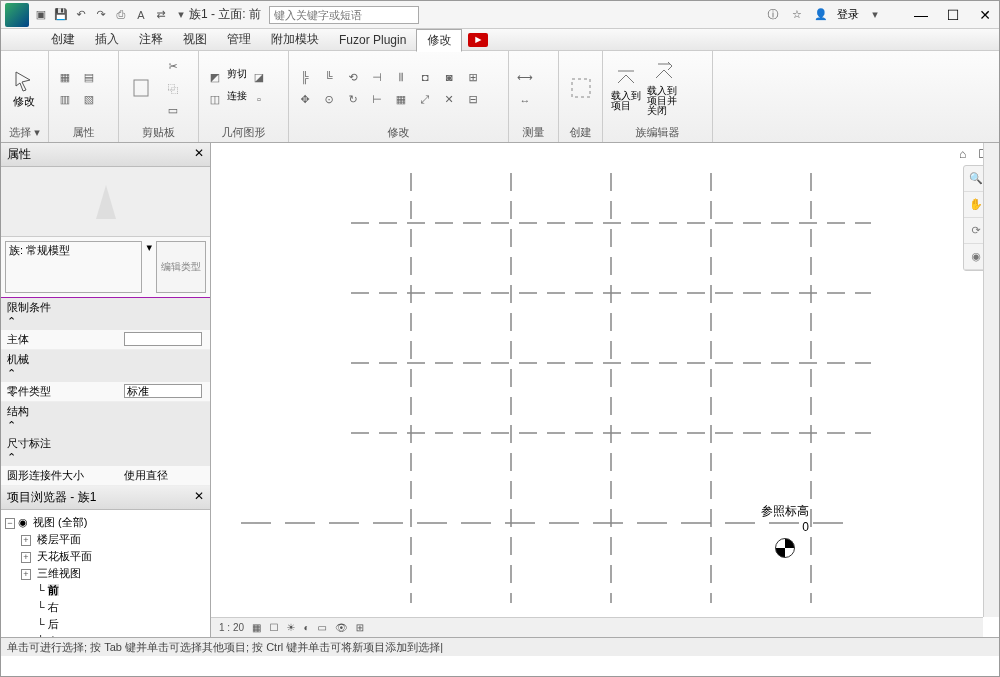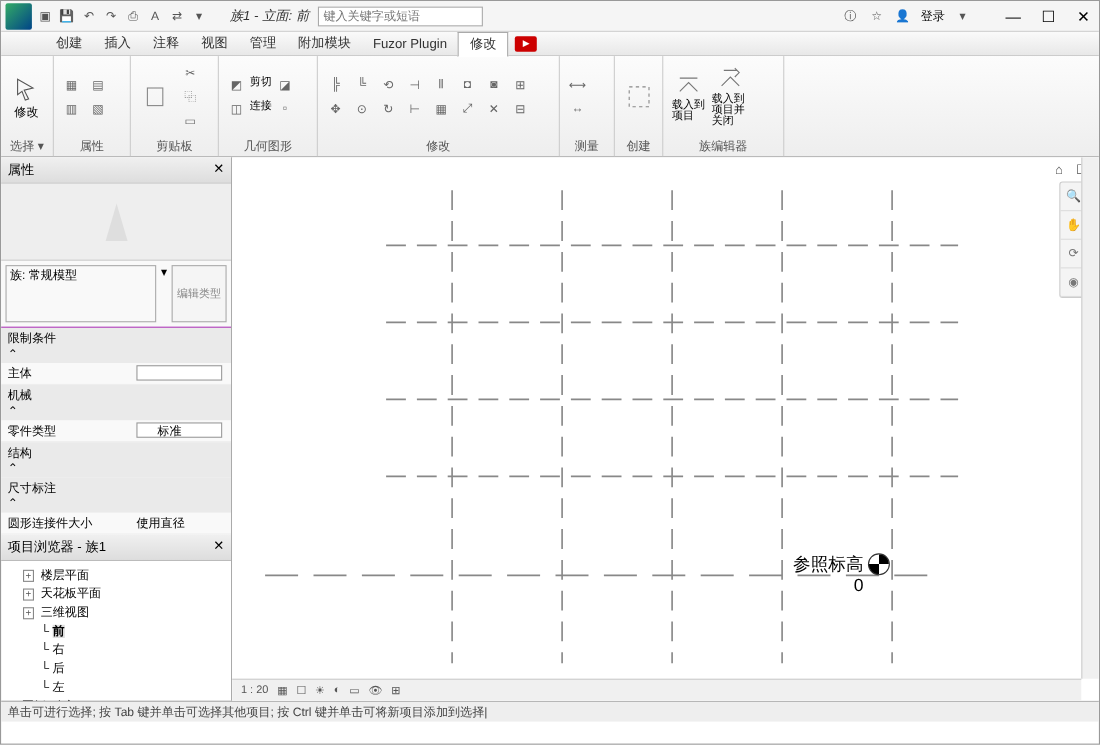--- a/index.html
+++ b/index.html
@@ -1,21 +1,21 @@
 <!DOCTYPE html>
 <html><head>
 <meta charset="utf-8">
 <style>
 * { box-sizing: border-box; margin: 0; padding: 0; }
 body { font-family: "Microsoft YaHei", sans-serif; font-size: 11px; background: #fff; width: 1000px; height: 677px; overflow: hidden; border: 1px solid #999; }
 .titlebar { height: 28px; background: #f5f5f5; display: flex; align-items: center; border-bottom: 1px solid #ccc; padding: 0 4px; }
 .app-icon { width: 24px; height: 24px; background: linear-gradient(135deg,#3a6,#048); border-radius: 2px; margin-right: 4px; }
 .qat { display: flex; gap: 4px; align-items: center; }
 .qat-btn { width: 16px; height: 16px; display: flex; align-items: center; justify-content: center; color: #555; cursor: pointer; }
-.title-text { margin-left: 20px; font-size: 12px; color: #333; font-style: italic; }
+.title-text { font-size: 12px; color: #333; }
 .searchbox { margin-left: 8px; width: 150px; height: 18px; border: 1px solid #aaa; background: #fff; font-size: 11px; padding: 0 4px; color: #888; }
 .title-right { margin-left: auto; display: flex; gap: 8px; align-items: center; }
 .title-right .icon { width: 16px; height: 16px; color: #555; display:flex; align-items:center; justify-content:center; }
 .winbtns { display: flex; gap: 12px; margin-left: 20px; }
 .winbtn { width: 20px; height: 18px; display:flex; align-items:center; justify-content:center; cursor:pointer; font-size:14px; }
 .menubar { height: 22px; background: linear-gradient(#fafafa,#e8e8e8); display:flex; align-items:center; padding-left: 40px; border-bottom: 1px solid #ccc; }
 .menuitem { padding: 2px 10px; color:#333; cursor:pointer; font-size:12px; }
 .menuitem.active { background:#fff; border:1px solid #aaa; border-bottom-color:#fff; position:relative; top:1px; }
 .play { width: 20px; height: 14px; background:#c00; border-radius:2px; margin-left:6px; display:flex; align-items:center; justify-content:center; color:#fff; font-size:8px; }
 .ribbon { height: 92px; background: linear-gradient(#fcfcfc,#eee); border-bottom:1px solid #aaa; display:flex; }
@@ -35,38 +35,38 @@
 .props { background:#f9f9f9; }
 .thumb { height:70px; background:#eee; display:flex; align-items:center; justify-content:center; border-bottom:1px solid #ccc; position:relative; }
 .thumb svg { opacity:0.3; }
 .typebar { display:flex; padding:4px; gap:4px; border-bottom:1px solid #a21caf; }
 .typebox { flex:1; border:1px solid #aaa; padding:1px 3px; font-size:11px; }
 .editbtn { border:1px solid #aaa; padding:18px 4px; font-size:10px; cursor:pointer; background:#f5f5f5; color:#888; }
 .pgroup { padding:2px 6px; background:#eaeaea; font-size:11px; display:flex; justify-content:space-between; cursor:pointer;flex-direction:column; }
 .prow { display:flex; padding:2px 6px; border-bottom:1px solid #eee; }
 .prow .pn { flex:1; font-size:11px; }
 .prow .pv { width:80px; font-size:11px; }
-.prow input[type=text] { width:78px; border:1px solid #999; font-size:11px; padding:0 18px; }
+.prow input[type=text] { width:78px; border:1px solid #999; font-size:11px; padding:0 2px; }
 .pfoot { display:flex; border-top:1px solid #bbb; }
 .pfoot div { flex:1; text-align:center; padding:3px; font-size:11px; background:#eee; cursor:pointer; border-right:1px solid #ccc; color:#888; }
 .browser { flex:1; overflow:auto; font-size:11px; }
 .tree { padding:4px; }
 .tnode { padding:1px 0 1px 0; white-space:nowrap; }
 .tnode .tog { display:inline-block; width:10px; text-align:center; cursor:pointer; color:#555; border:1px solid #888; font-size:9px; line-height:9px; margin-right:3px; }
 .tnode .icn { display:inline-block; width:12px; }
 .tnode.sel span.txt { background:#ddd; }
 .ind1 { padding-left:16px; } .ind2 { padding-left:32px; }
 .canvas { flex:1; position:relative; background:#fff; overflow:hidden; }
 .canvas-top { position:absolute; top:4px; right:10px; display:flex; gap:12px; font-size:12px; color:#555; }
 .navbox { position:absolute; top:22px; right:10px; width:26px; background:#f4f4f4; border:1px solid #ccc; border-radius:3px; }
 .navbox div { height:26px; border-bottom:1px solid #ddd; display:flex; align-items:center; justify-content:center; color:#777; cursor:pointer; }
 .sb-v { position:absolute; right:0; top:0; bottom:20px; width:16px; background:#f0f0f0; border-left:1px solid #ccc; }
 .sb-h { position:absolute; left:0; right:16px; bottom:0; height:20px; background:#f0f0f0; border-top:1px solid #ccc; display:flex; align-items:center; gap:8px; padding:0 8px; font-size:10px; color:#555; }
 .grid { position:absolute; left:20px; top:10px; }
-.ref-label { position:absolute; right:190px; top:360px; font-size:16px; display:flex; gap:4px; }
+.ref-label { position:absolute; right:190px; top:360px; font-size:12px; display:flex; align-items:center; gap:4px;flex-direction:column; }
 .ref-sym { width:20px; height:20px; border-radius:50%; background:conic-gradient(#000 0 90deg,#fff 90deg 180deg,#000 180deg 270deg,#fff 270deg 360deg); border:1px solid #333; }
 .status { height:19px; background:#eee; border-top:1px solid #aaa; font-size:11px; padding:2px 6px; color:#444; display:flex; }
 line.d { stroke:#888; stroke-width:1.5; stroke-dasharray: 18 10; }
 line.d2 { stroke:#888; stroke-width:1.5; stroke-dasharray: 30 14; }
 </style>
 </head>
 <body>
 
 <div class="titlebar">
   <div class="app-icon"></div>
@@ -289,20 +289,21 @@
           <span class="pv">使用直径</span>
         </div>
     </div>
 
     <div class="panel-head">
       <span>项目浏览器 - 族1</span>
       <span class="x">✕</span>
     </div>
     <div class="browser">
       <div class="tree">
+        <div class="tnode"><span class="tog">−</span><span class="icn">◉</span> <span class="txt">视图 (全部)</span></div>
         <div class="tnode ind1"><span class="tog">+</span> <span class="txt">楼层平面</span></div>
         <div class="tnode ind1"><span class="tog">+</span> <span class="txt">天花板平面</span></div>
         <div class="tnode ind1"><span class="tog">+</span> <span class="txt">三维视图</span></div>
         <div class="tnode ind2 sel">└ <span class="txt" style="font-weight:bold">前</span></div>
         <div class="tnode ind2">└ <span class="txt">右</span></div>
         <div class="tnode ind2">└ <span class="txt">后</span></div>
         <div class="tnode ind2">└ <span class="txt">左</span></div>
         <div class="tnode"><span class="icn">▣</span> <span class="txt">图纸 (全部)</span></div>
 
       </div>

